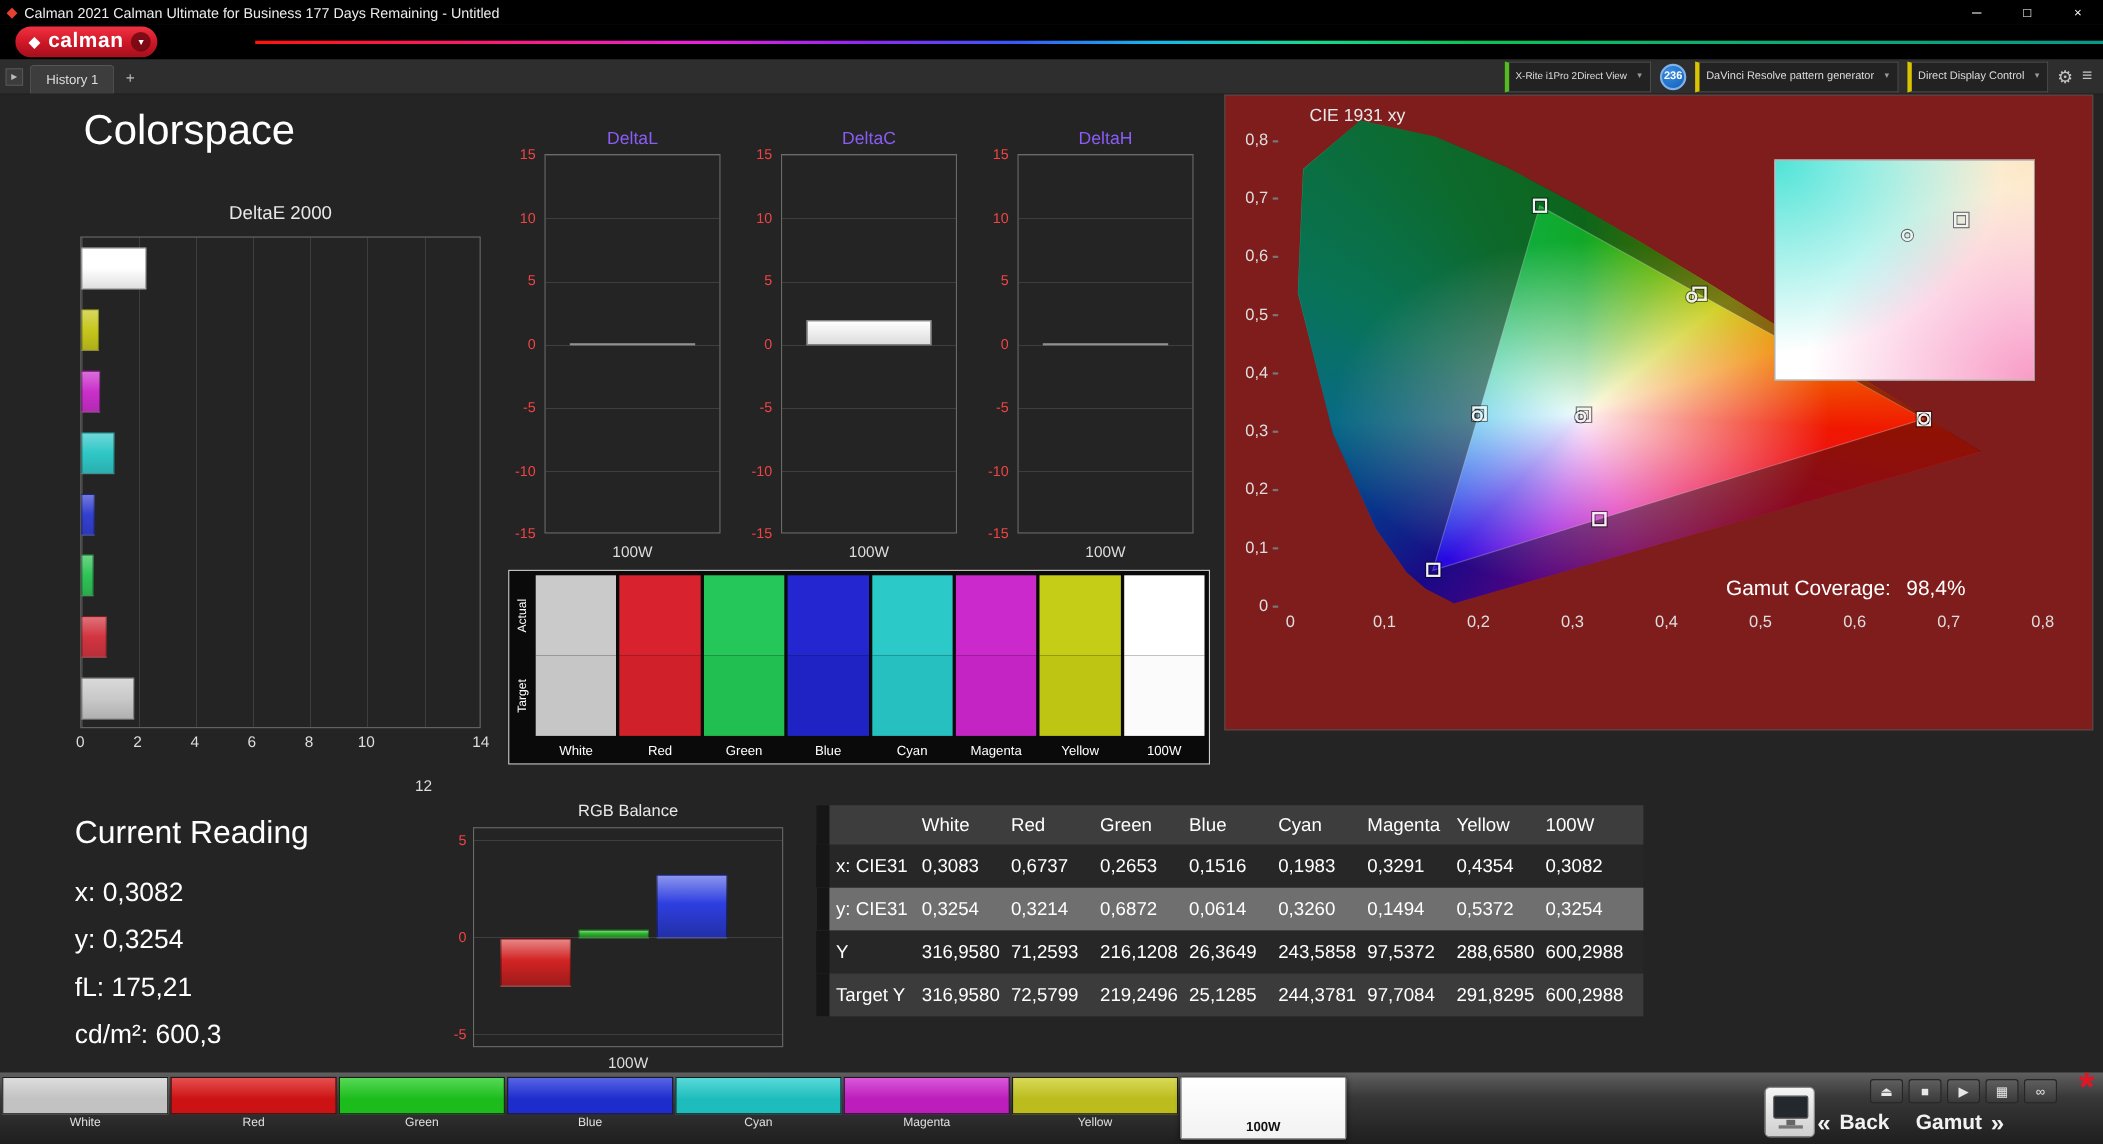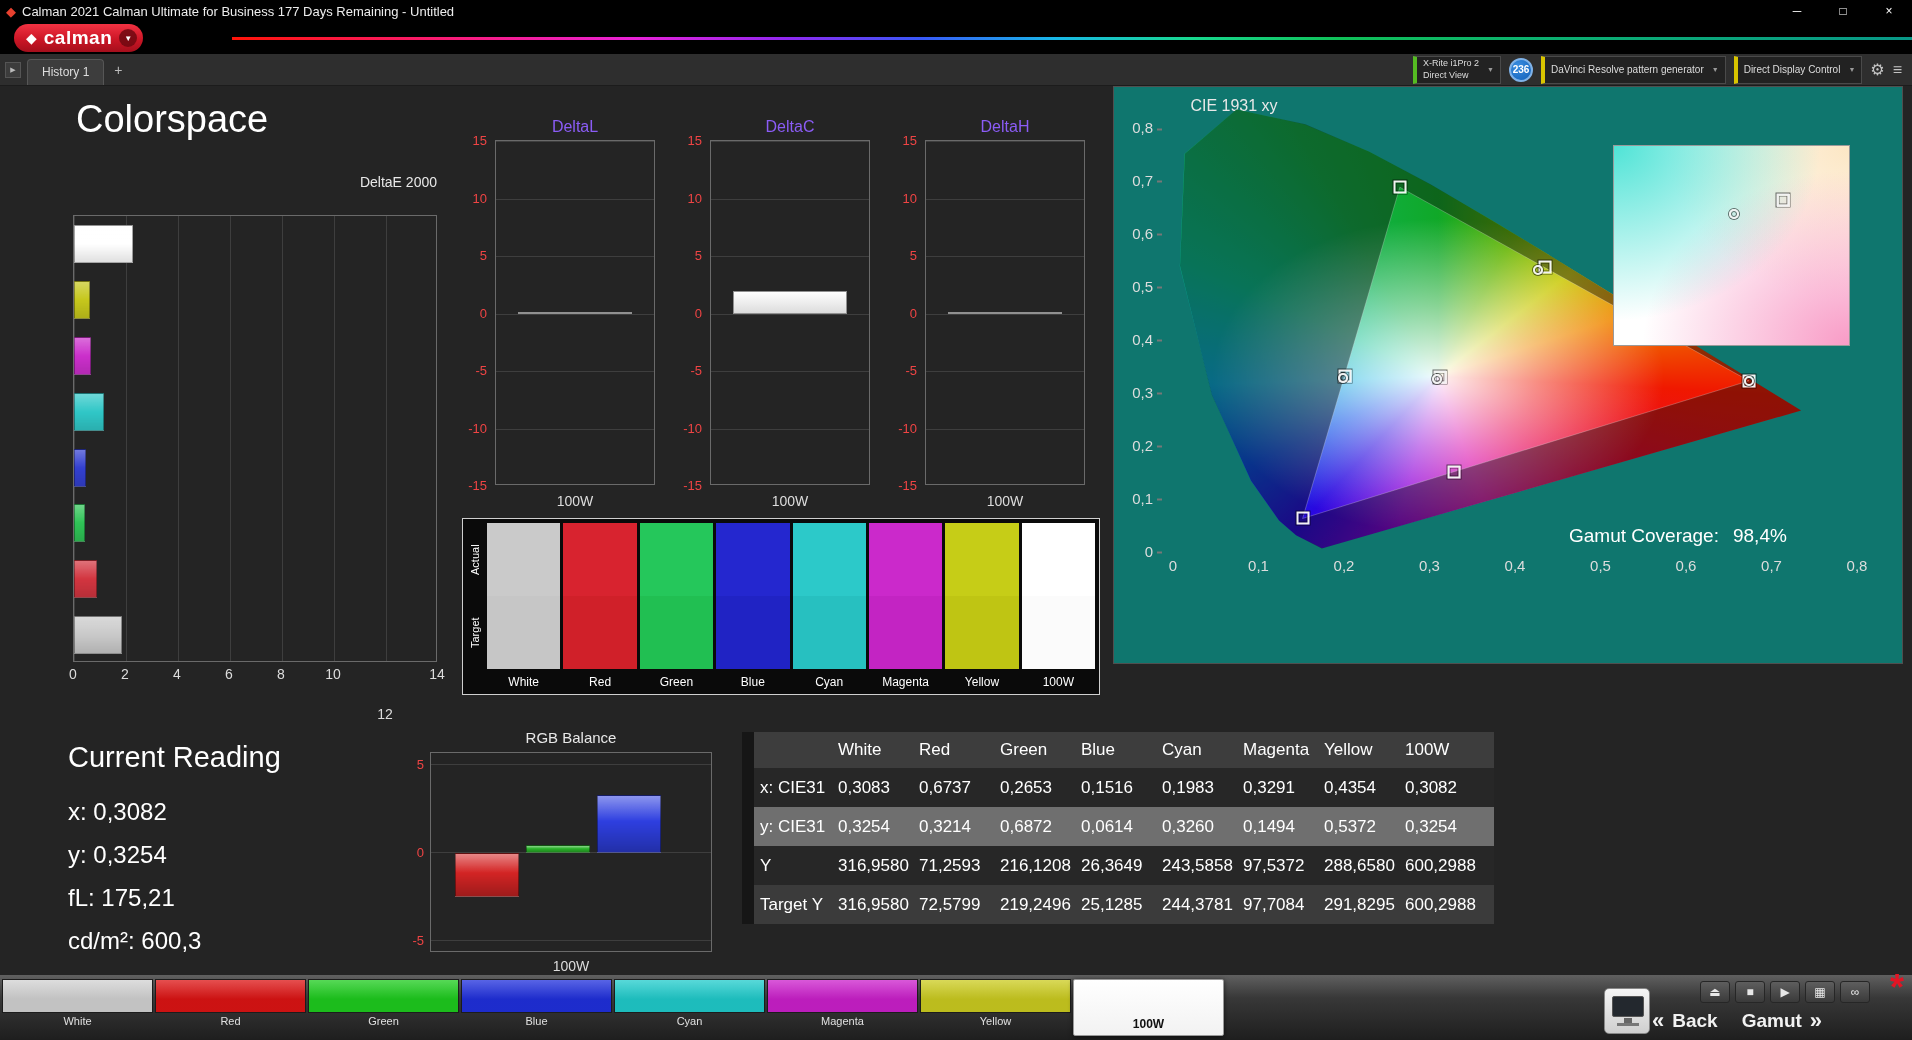--- a/index.html
+++ b/index.html
@@ -25,31 +25,31 @@
 
 
 #tabrow{position:absolute;left:0;top:54px;width:100%;height:32px;background:#2e2e2e;display:flex;align-items:center;border-bottom:1px solid #1c1c1c;}
 #tab-scroll{width:16px;height:16px;margin-left:5px;background:#3c3c3c;border:1px solid #555;color:#bbb;font-size:7px;display:flex;align-items:center;justify-content:center;}
 #tab-history{margin-left:6px;align-self:flex-end;padding:5px 14px 6px;background:#3d3d3d;border:1px solid #565656;border-bottom:none;border-radius:4px 4px 0 0;color:#ddd;font-size:12px;}
 #tab-add{margin-left:4px;color:#bbb;font-size:14px;background:none;border:none;width:20px;}
 #device-area{margin-left:auto;display:flex;align-items:center;gap:8px;padding-right:10px;}
 .device{height:28px;background:#222;border:1px solid #4a4a4a;display:flex;align-items:center;gap:8px;padding:0 6px;color:#ddd;}
 .device.green{border-left:4px solid #55bb22;}
 .device.yellow{border-left:4px solid #d8c400;}
-.dev-2line{display:flex;flex-direction:column;font-size:9px;line-height:1.25;justify-content:flex-end;}
+.dev-2line{display:flex;flex-direction:row;font-size:9px;line-height:1.25;justify-content:flex-end;}
 .dev-1line{font-size:10px;}
 .dev-caret{color:#999;font-size:7px;}
 #meter-badge{width:24px;height:24px;border-radius:50%;background:radial-gradient(circle at 35% 30%,#3a8de0,#1160b8);border:2px solid #7fb2e8;color:#fff;font-size:10px;font-weight:bold;display:flex;align-items:center;justify-content:center;}
 .icon-btn{background:none;border:none;color:#c4c4c4;font-size:16px;}
 
 
 #main{position:absolute;left:0;top:86px;width:1912px;height:889px;background:#242424;}
 #page-title{position:absolute;left:76px;top:12px;font-size:38px;font-weight:normal;color:#fff;}
 
-#deltae-title{position:absolute;left:73px;top:88px;width:364px;text-align:right;font-size:14px;color:#e8e8e8;}
+#deltae-title{position:absolute;left:73px;top:98px;width:364px;text-align:center;font-size:17px;color:#e8e8e8;}
 #deltae-chart{position:absolute;left:73px;top:129px;width:364px;height:447px;border:1px solid #6a6a6a;background-image:repeating-linear-gradient(90deg,#3e3e3e 0 1px,transparent 1px 52px);}
 .de-bar{position:absolute;left:0;height:38px;border:1px solid rgba(0,0,0,.35);}
 #deltae-xticks{position:absolute;left:73px;top:580px;width:364px;height:18px;}
 .hx-tick{position:absolute;transform:translateX(-50%);color:#ddd;font-size:14px;white-space:nowrap;}
 
 #delta-charts{position:absolute;left:0;top:0;width:100%;height:100%;}
 .dchart-title{position:absolute;width:160px;text-align:center;font-size:16px;color:#8b5cf6;}
 .dchart-box{position:absolute;width:160px;height:345px;border:1px solid #6a6a6a;background-image:repeating-linear-gradient(180deg,#3e3e3e 0 1px,transparent 1px 57.5px);}
 .dchart-bar{position:absolute;left:14%;width:72%;background:linear-gradient(180deg,#fff,#dcdcdc);border:1px solid #909090;}
 .dchart-yticks{position:absolute;width:36px;height:345px;}
@@ -58,21 +58,21 @@
 
 #swatch-panel{position:absolute;left:462px;top:432px;width:638px;height:177px;background:#0a0a0a;border:1px solid #cfcfcf;}
 #swatch-rowlabels{position:absolute;left:2px;top:4px;width:20px;height:146px;display:flex;flex-direction:column;}
 .rot-label{flex:1;display:flex;align-items:center;justify-content:center;color:#fff;font-size:11px;writing-mode:vertical-rl;transform:rotate(180deg);}
 #swatch-cols{position:absolute;left:24px;top:4px;right:4px;height:146px;display:flex;gap:3px;}
 .sw-col{flex:1;display:flex;flex-direction:column;}
 .sw-half{flex:1;}
 #swatch-labels{position:absolute;left:24px;right:4px;bottom:5px;display:flex;gap:3px;}
 .sw-label{flex:1;text-align:center;color:#fff;font-size:12px;}
 
-#cie-panel{position:absolute;left:1113px;top:0;width:790px;height:578px;background:#0f766e;border:1px solid #4f4f4f;}
+#cie-panel{position:absolute;left:1113px;top:0;width:790px;height:578px;background:#7f1d1d;border:1px solid #4f4f4f;}
 #cie-title{position:absolute;left:10px;top:10px;width:220px;text-align:center;color:#e8e8e8;font-size:16px;}
 #cie-plot{position:absolute;left:59px;top:14px;width:684px;height:450px;}
 #cie-horseshoe{position:absolute;inset:0;
  background:
   radial-gradient(ellipse 33% 35% at 38.75% 61.2%, rgba(255,255,255,.95), rgba(255,255,255,.5) 45%, rgba(255,255,255,0) 100%),
   conic-gradient(from 0deg at 38.75% 61.2%, #10a828 0deg,#62b400 28deg,#c8c800 52deg,#f08800 72deg,#f01800 93deg,#e80048 125deg,#d800a8 160deg,#9000d8 195deg,#2808e0 223deg,#0850e8 245deg,#08b0e0 268deg,#08c090 295deg,#10b048 330deg,#10a828 360deg);
  clip-path:polygon(21.8% 99.4%,18% 96.5%,15.5% 93.2%,11.4% 84.4%,5.7% 65.3%,1% 36.7%,1.7% 11.7%,9.3% 1.9%,19.3% 5.2%,28.7% 11.3%,37.7% 18.6%,46.6% 26.5%,55.5% 34.7%,64.1% 42.8%,71.9% 50.1%,78.4% 56.2%,86.4% 63.7%,91.8% 68.8%);}
 #cie-overlay{position:absolute;left:0;top:0;}
 .cie-marker-square{position:absolute;width:13px;height:13px;border:2px solid #f2f2f2;box-shadow:0 0 0 1px rgba(0,0,0,.55), inset 0 0 0 1px rgba(0,0,0,.55);transform:translate(-50%,-50%);}
 .cie-marker-circle{position:absolute;width:10px;height:10px;border:2px solid #f2f2f2;border-radius:50%;box-shadow:0 0 0 1px rgba(0,0,0,.55), inset 0 0 0 1px rgba(0,0,0,.55);transform:translate(-50%,-50%);}

